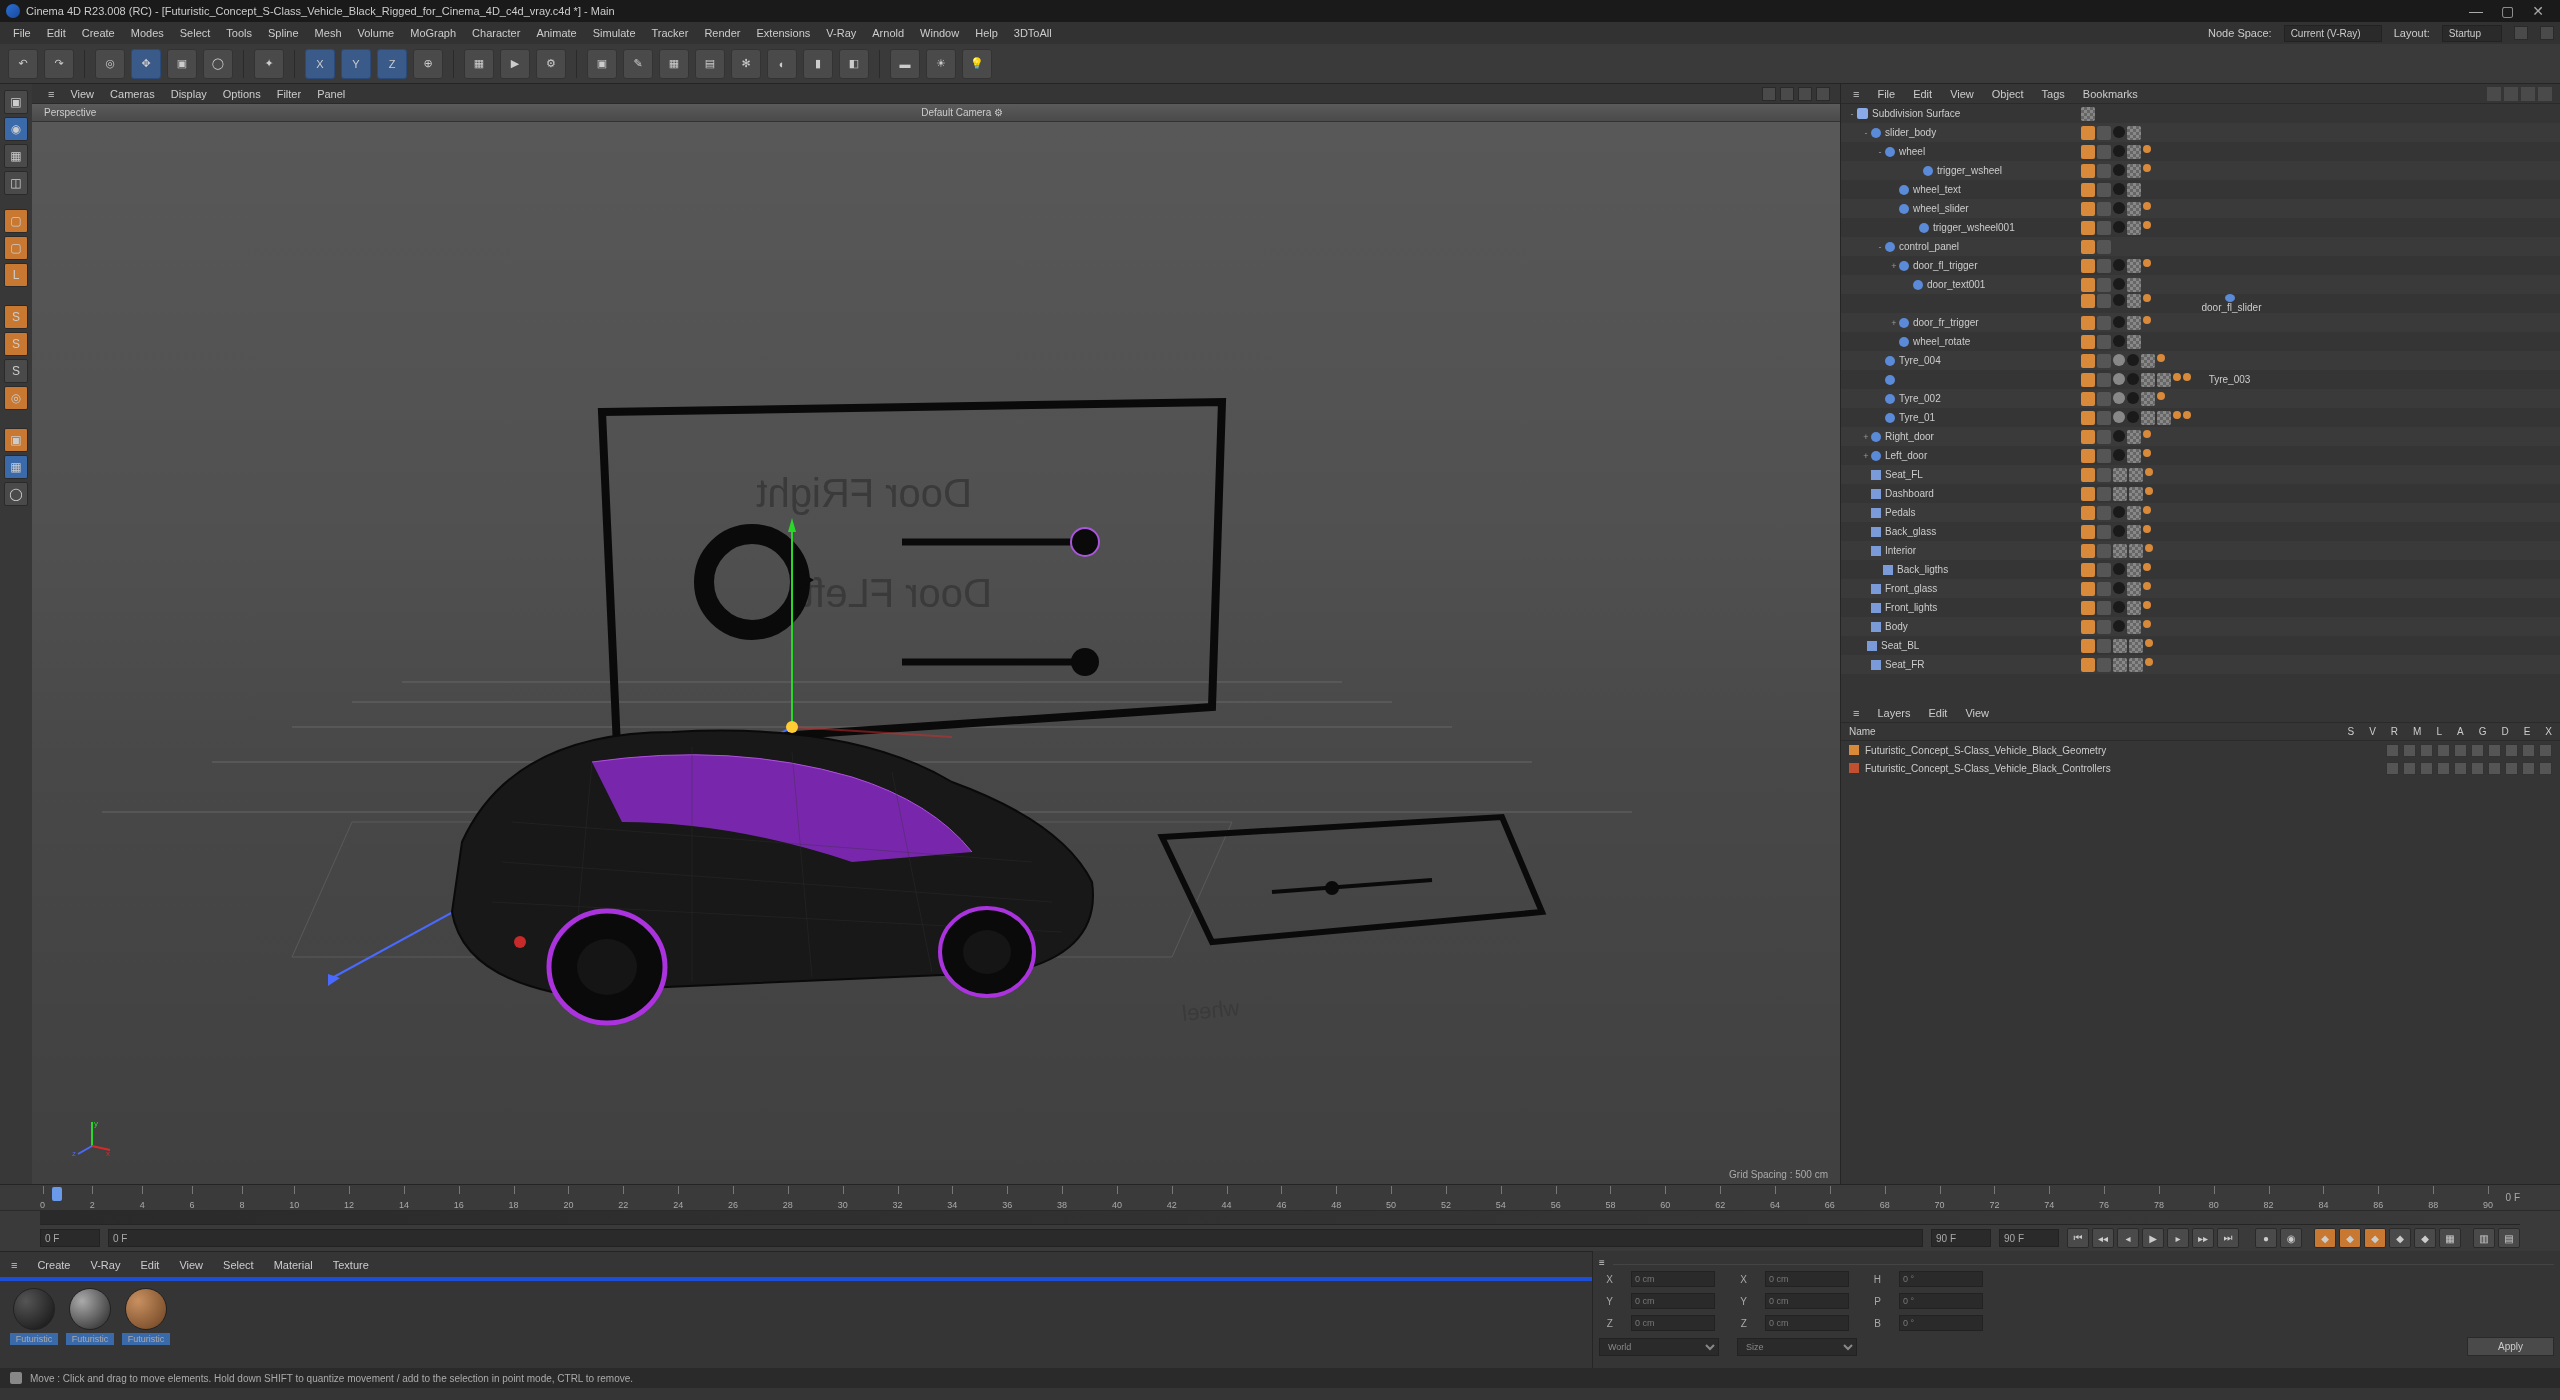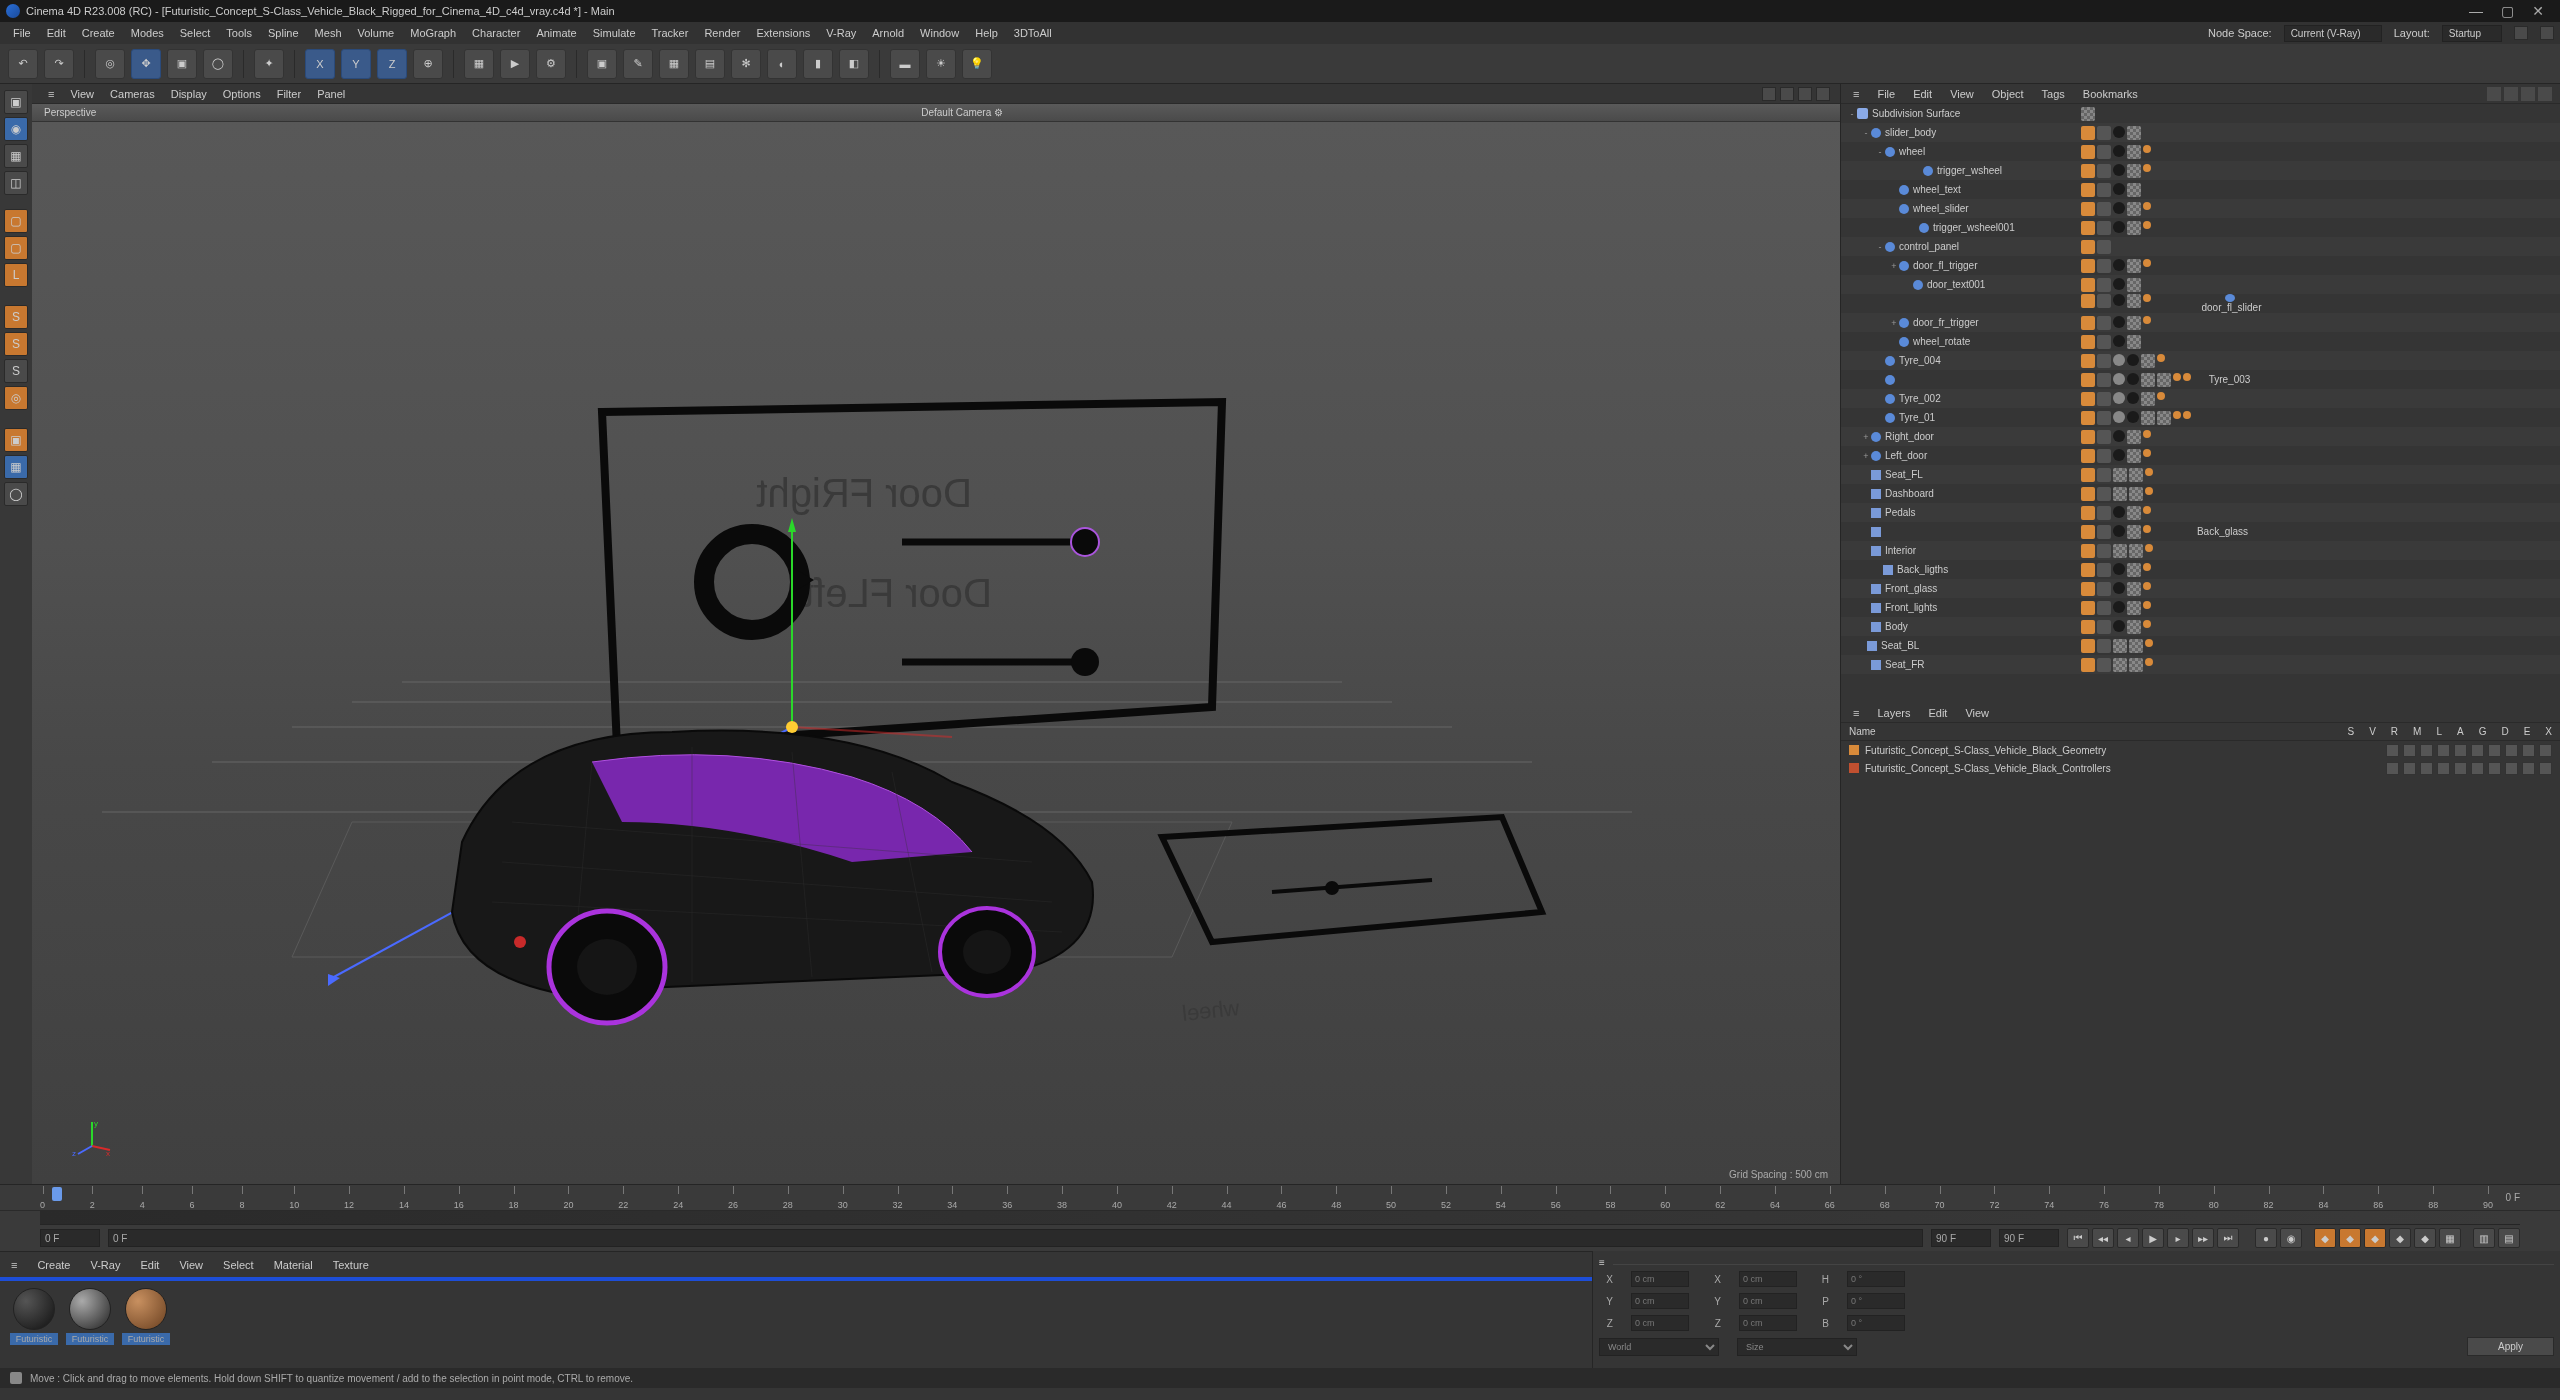--- a/index.html
+++ b/index.html
@@ -82,21 +82,21 @@
 .bottom-bar span { padding: 2px 5px; }
 .materials-row { background: #353535; height: 74px; display: flex; align-items: center; padding: 0 10px; gap: 8px; border-top: 4px solid #1d4ed8; }
 .mat-thumb { width: 48px; text-align: center; }
 .mat-thumb .ball { width: 42px; height: 42px; border-radius: 50%; background: radial-gradient(circle at 30% 30%,#555,#111); margin: 0 auto 3px; border: 1px solid #222; }
 .mat-thumb .ball.b2 { background: radial-gradient(circle at 30% 30%,#aaa,#222); }
 .mat-thumb .ball.b3 { background: radial-gradient(circle at 30% 30%,#c89060,#6a4020); }
 .mat-thumb label { font-size: 9px; color: #aaa; background:#3a6aaa; padding:1px 2px; display:block; white-space:nowrap; overflow:hidden; }
 .attr-panel { flex: 0.6; min-width: 420px; background: #353535; padding: 6px; border-left: 1px solid #252525; font-size: 10px; }
 .attr-panel .attr-row { display: flex; gap: 18px; margin-bottom: 6px; align-items: center; }
 .attr-panel .af-label { width: 14px; text-align: right; color: #aaa; }
-.attr-panel .af-input { width: 58px; height: 16px; background: #2a2a2a; border: 1px solid #222; color: #777; font-size: 9px; padding: 0 3px; }
+.attr-panel .af-input { width: 84px; height: 16px; background: #2a2a2a; border: 1px solid #222; color: #777; font-size: 9px; padding: 0 3px; }
 .attr-panel .af-dd { width: 120px; height: 18px; background: #2a2a2a; border: 1px solid #222; color: #888; font-size: 9px; padding: 0 4px; }
 .attr-panel .apply-btn { background: #4a4a4a; border: 1px solid #2a2a2a; padding: 3px 30px; color: #ccc; font-size: 10px; margin-left: auto; }
 .statusbar { height: 20px; background: #2a2a2a; display: flex; align-items: center; padding: 0 10px; font-size: 10px; color: #aaa; gap: 8px; }
 .status-icon { width: 12px; height: 12px; background: #888; border-radius: 2px; }
 .lower-row { display: flex; }
 .lower-left { flex: 1; display: flex; flex-direction: column; }
 .scene-svg { position: absolute; top: 0; left: 0; }
 </style>
 </head>
 <body>
@@ -572,21 +572,21 @@
           <span class="obj-icon mesh-icon"></span>
           <span class="label">Pedals</span>
           <span class="tags">
             <span class="tag orange"></span>
             <span class="tag gray"></span>
             <span class="tag black-dot"></span>
             <span class="tag checker"></span>
             <span class="tag orange-dot"></span>
           </span>
         </div>
-        <div class="obj-row" style="padding-left: 20px; text-align: center;">
+        <div class="obj-row" style="padding-left: 20px;">
           <span class="expander"></span>
           <span class="obj-icon mesh-icon"></span>
           <span class="label">Back_glass</span>
           <span class="tags">
             <span class="tag orange"></span>
             <span class="tag gray"></span>
             <span class="tag black-dot"></span>
             <span class="tag checker"></span>
             <span class="tag orange-dot"></span>
           </span>

